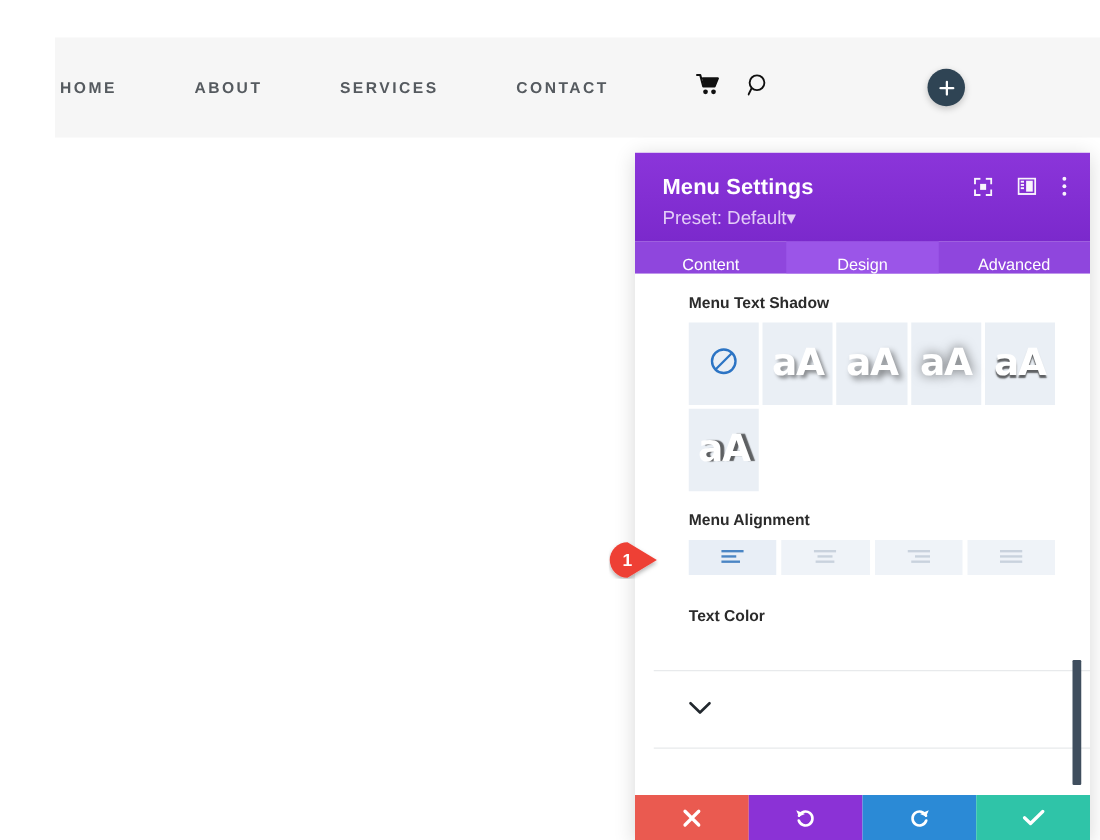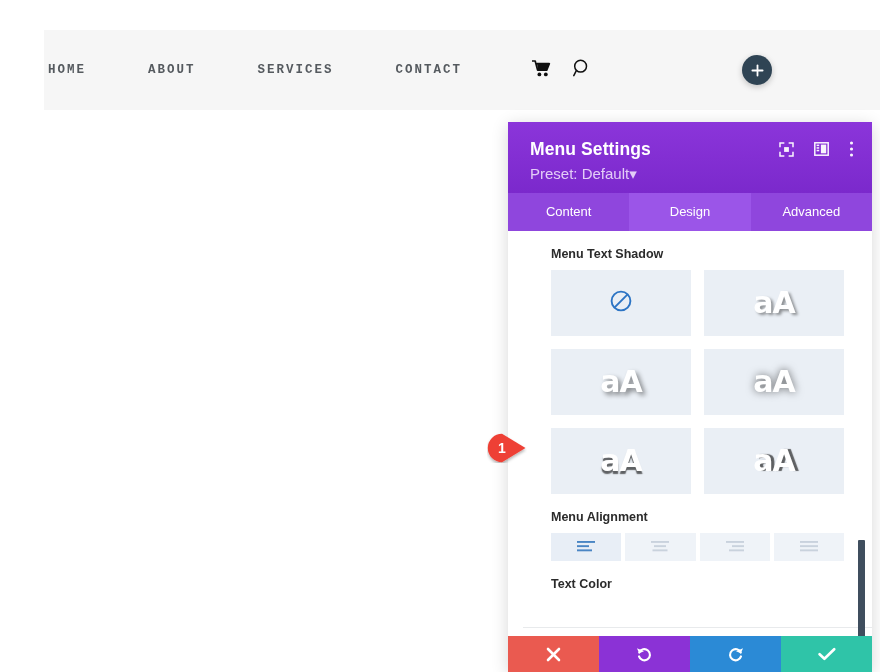--- a/index.html
+++ b/index.html
@@ -28,21 +28,20 @@
     height: 80px;
     background: #f6f6f6;
     display: flex;
     align-items: center;
   }
 
   .nav-links {
     display: flex;
     align-items: flex-start;
     padding-left: 4px;
-    font-family: Liberation Mono, monospace;
   }
 
   .nav-link {
     font-size: 12.5px;
     font-weight: bold;
     letter-spacing: 2.0px;
     color: #555a5f;
     text-transform: uppercase;
     margin-right: 62px;
     white-space: nowrap;
@@ -118,21 +117,21 @@
 
   .tabs {
     display: flex;
     background: #8f46dd;
   }
   .tab {
     flex: 1;
     text-align: center;
     color: #ffffff;
     font-size: 13px;
-    padding: 11px 0 12px 0;
+    padding: 11px 0 0 0;
     cursor: pointer;
   }
   .tab.active { background: #9b55e8; font-weight: normal; }
 
   .panel-body {
     flex: 1;
     position: relative;
     overflow: hidden;
     background: #ffffff;
   }
@@ -145,22 +144,22 @@
     font-size: 12.5px;
     font-weight: bold;
     color: #2b2b2b;
     margin-top: 16px;
     margin-bottom: 9px;
   }
 
   
   .shadow-grid {
     display: grid;
-    grid-template-columns: repeat(2, 1fr);
-    gap: 13px;
+    grid-template-columns: repeat(5, 1fr);
+    gap: 3px;
   }
   .shadow-cell {
     background: #eaeff5;
     height: 66px;
     display: flex;
     align-items: center;
     justify-content: center;
     cursor: pointer;
   }
   .shadow-cell .aa {
@@ -425,21 +424,21 @@
             <div class="align-btn">
               <svg width="18" height="12" viewBox="0 0 18 12">
                 <rect x="0" y="0" width="18" height="1.9" fill="#c9d2dd"></rect>
                 <rect x="0" y="4.2" width="18" height="1.9" fill="#c9d2dd"></rect>
                 <rect x="0" y="8.4" width="18" height="1.9" fill="#c9d2dd"></rect>
               </svg>
             </div>
           </div>
         </div>
 
-        <div class="field-block" style="margin-top:16px;">
+        <div class="field-block" style="margin-top:26px;">
           <div class="field-label">Text Color</div>
         </div>
 
         <div class="section-divider"></div>
 
         <div class="toggle-section">
           <span>
             <svg width="18" height="11" viewBox="0 0 18 11">
               <polyline points="1.4,1.6 9,9 16.6,1.6" fill="none" stroke="#22282e" stroke-width="2.1" stroke-linecap="round" stroke-linejoin="round"></polyline>
             </svg>

